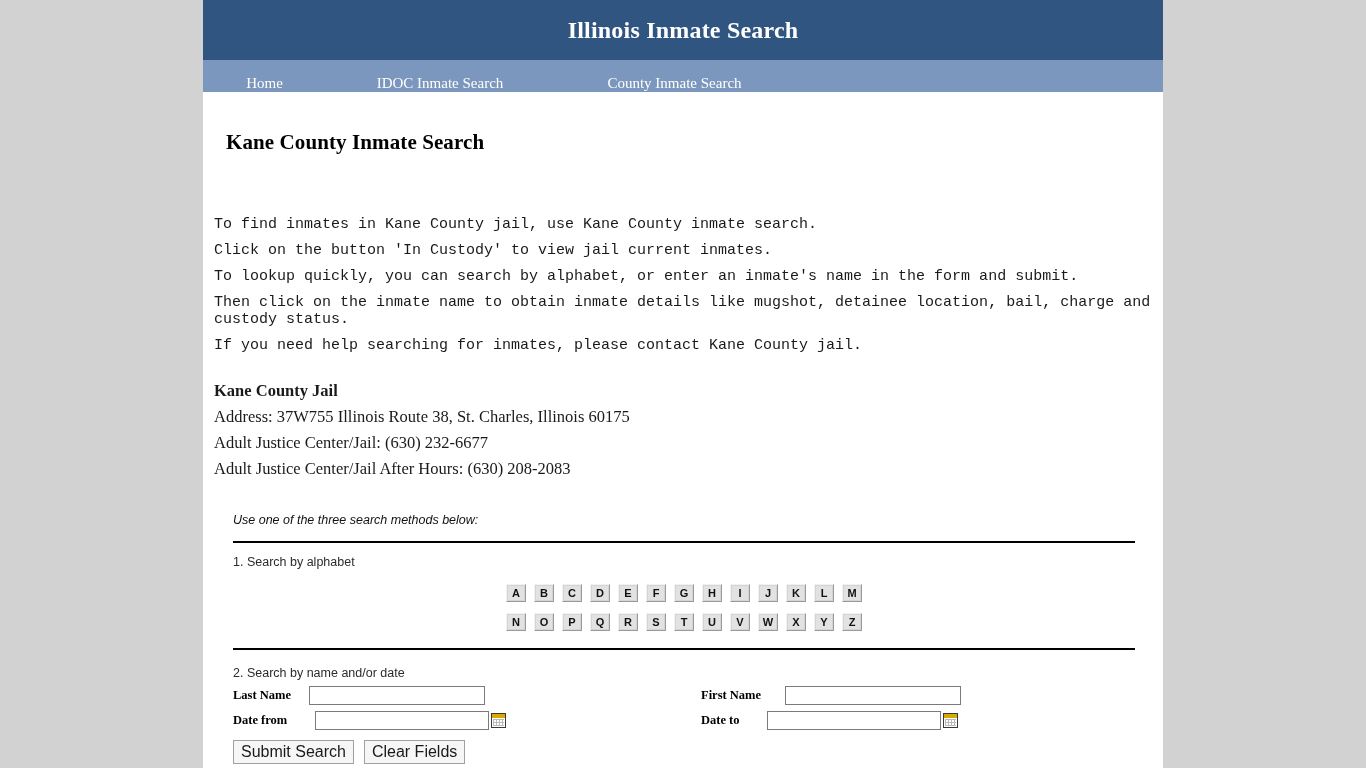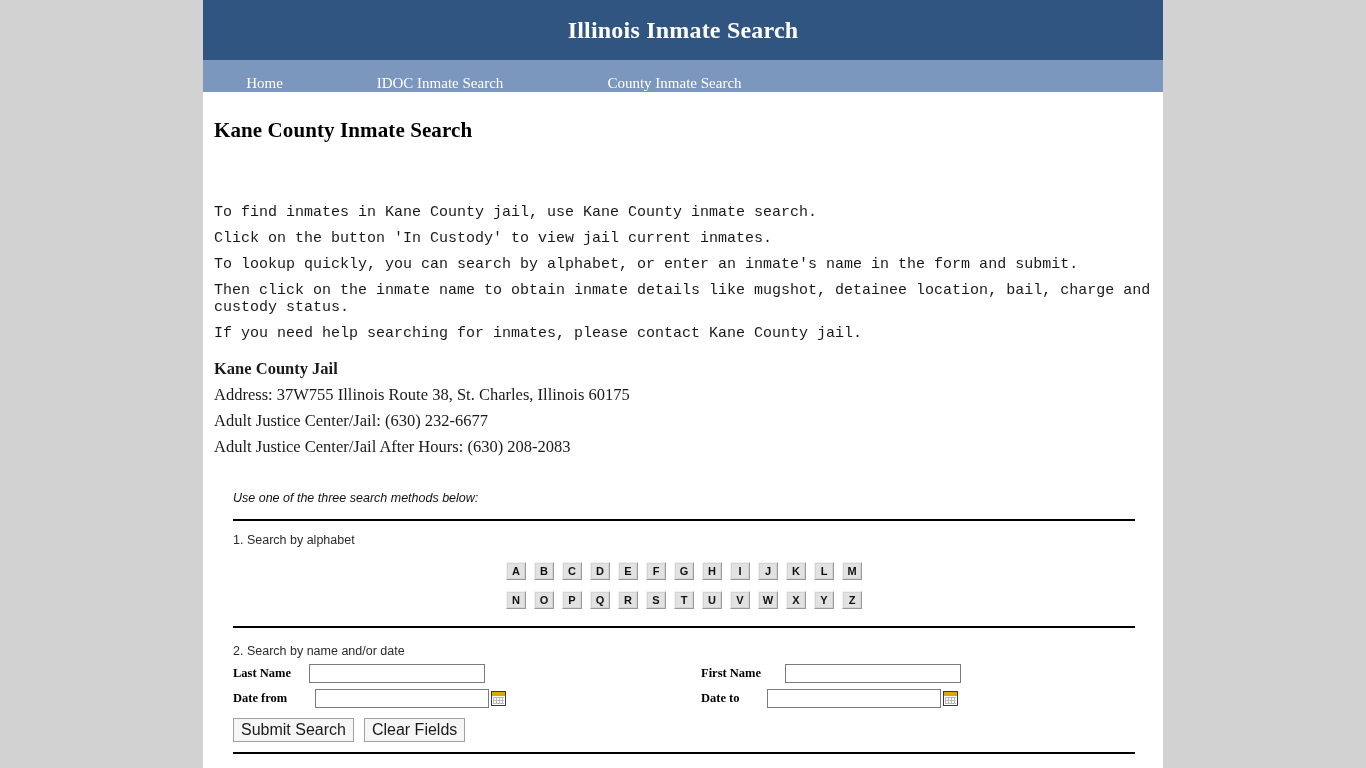--- a/index.html
+++ b/index.html
@@ -56,42 +56,42 @@
   .nav-item:nth-child(1) { width: 123px; margin-left: 0px; }
   .nav-item:nth-child(2) { width: 200px; margin-left: 14px; }
   .nav-item:nth-child(3) { width: 215px; margin-left: 27px; }
 
   
   .content {
     padding: 0 11px 0 11px;
   }
 
   .page-title {
-    margin: 0;
+    margin: 12px;
     padding: 26px 0 0 0;
     font-family: "Liberation Serif", "DejaVu Serif", serif;
     font-size: 21px;
     font-weight: bold;
     color: #000000;
     letter-spacing: .1px;
   }
 
   .intro {
     margin-top: 61px;
   }
   .intro p {
     margin: 4px 0 9px 0;
     font-family: Liberation Mono, monospace;
     font-size: 15px;
     color: #1a1a1a;
     line-height: 17px;
   }
 
   .jail-block {
-    margin-top: 18px;
+    margin-top: 28px;
   }
   .jail-block p {
     margin: 0 0 9px 0;
     font-family: "Liberation Serif", "DejaVu Serif", serif;
     font-size: 16.5px;
     color: #1a1a1a;
     line-height: 17px;
   }
   .jail-name { font-weight: bold; }
 

